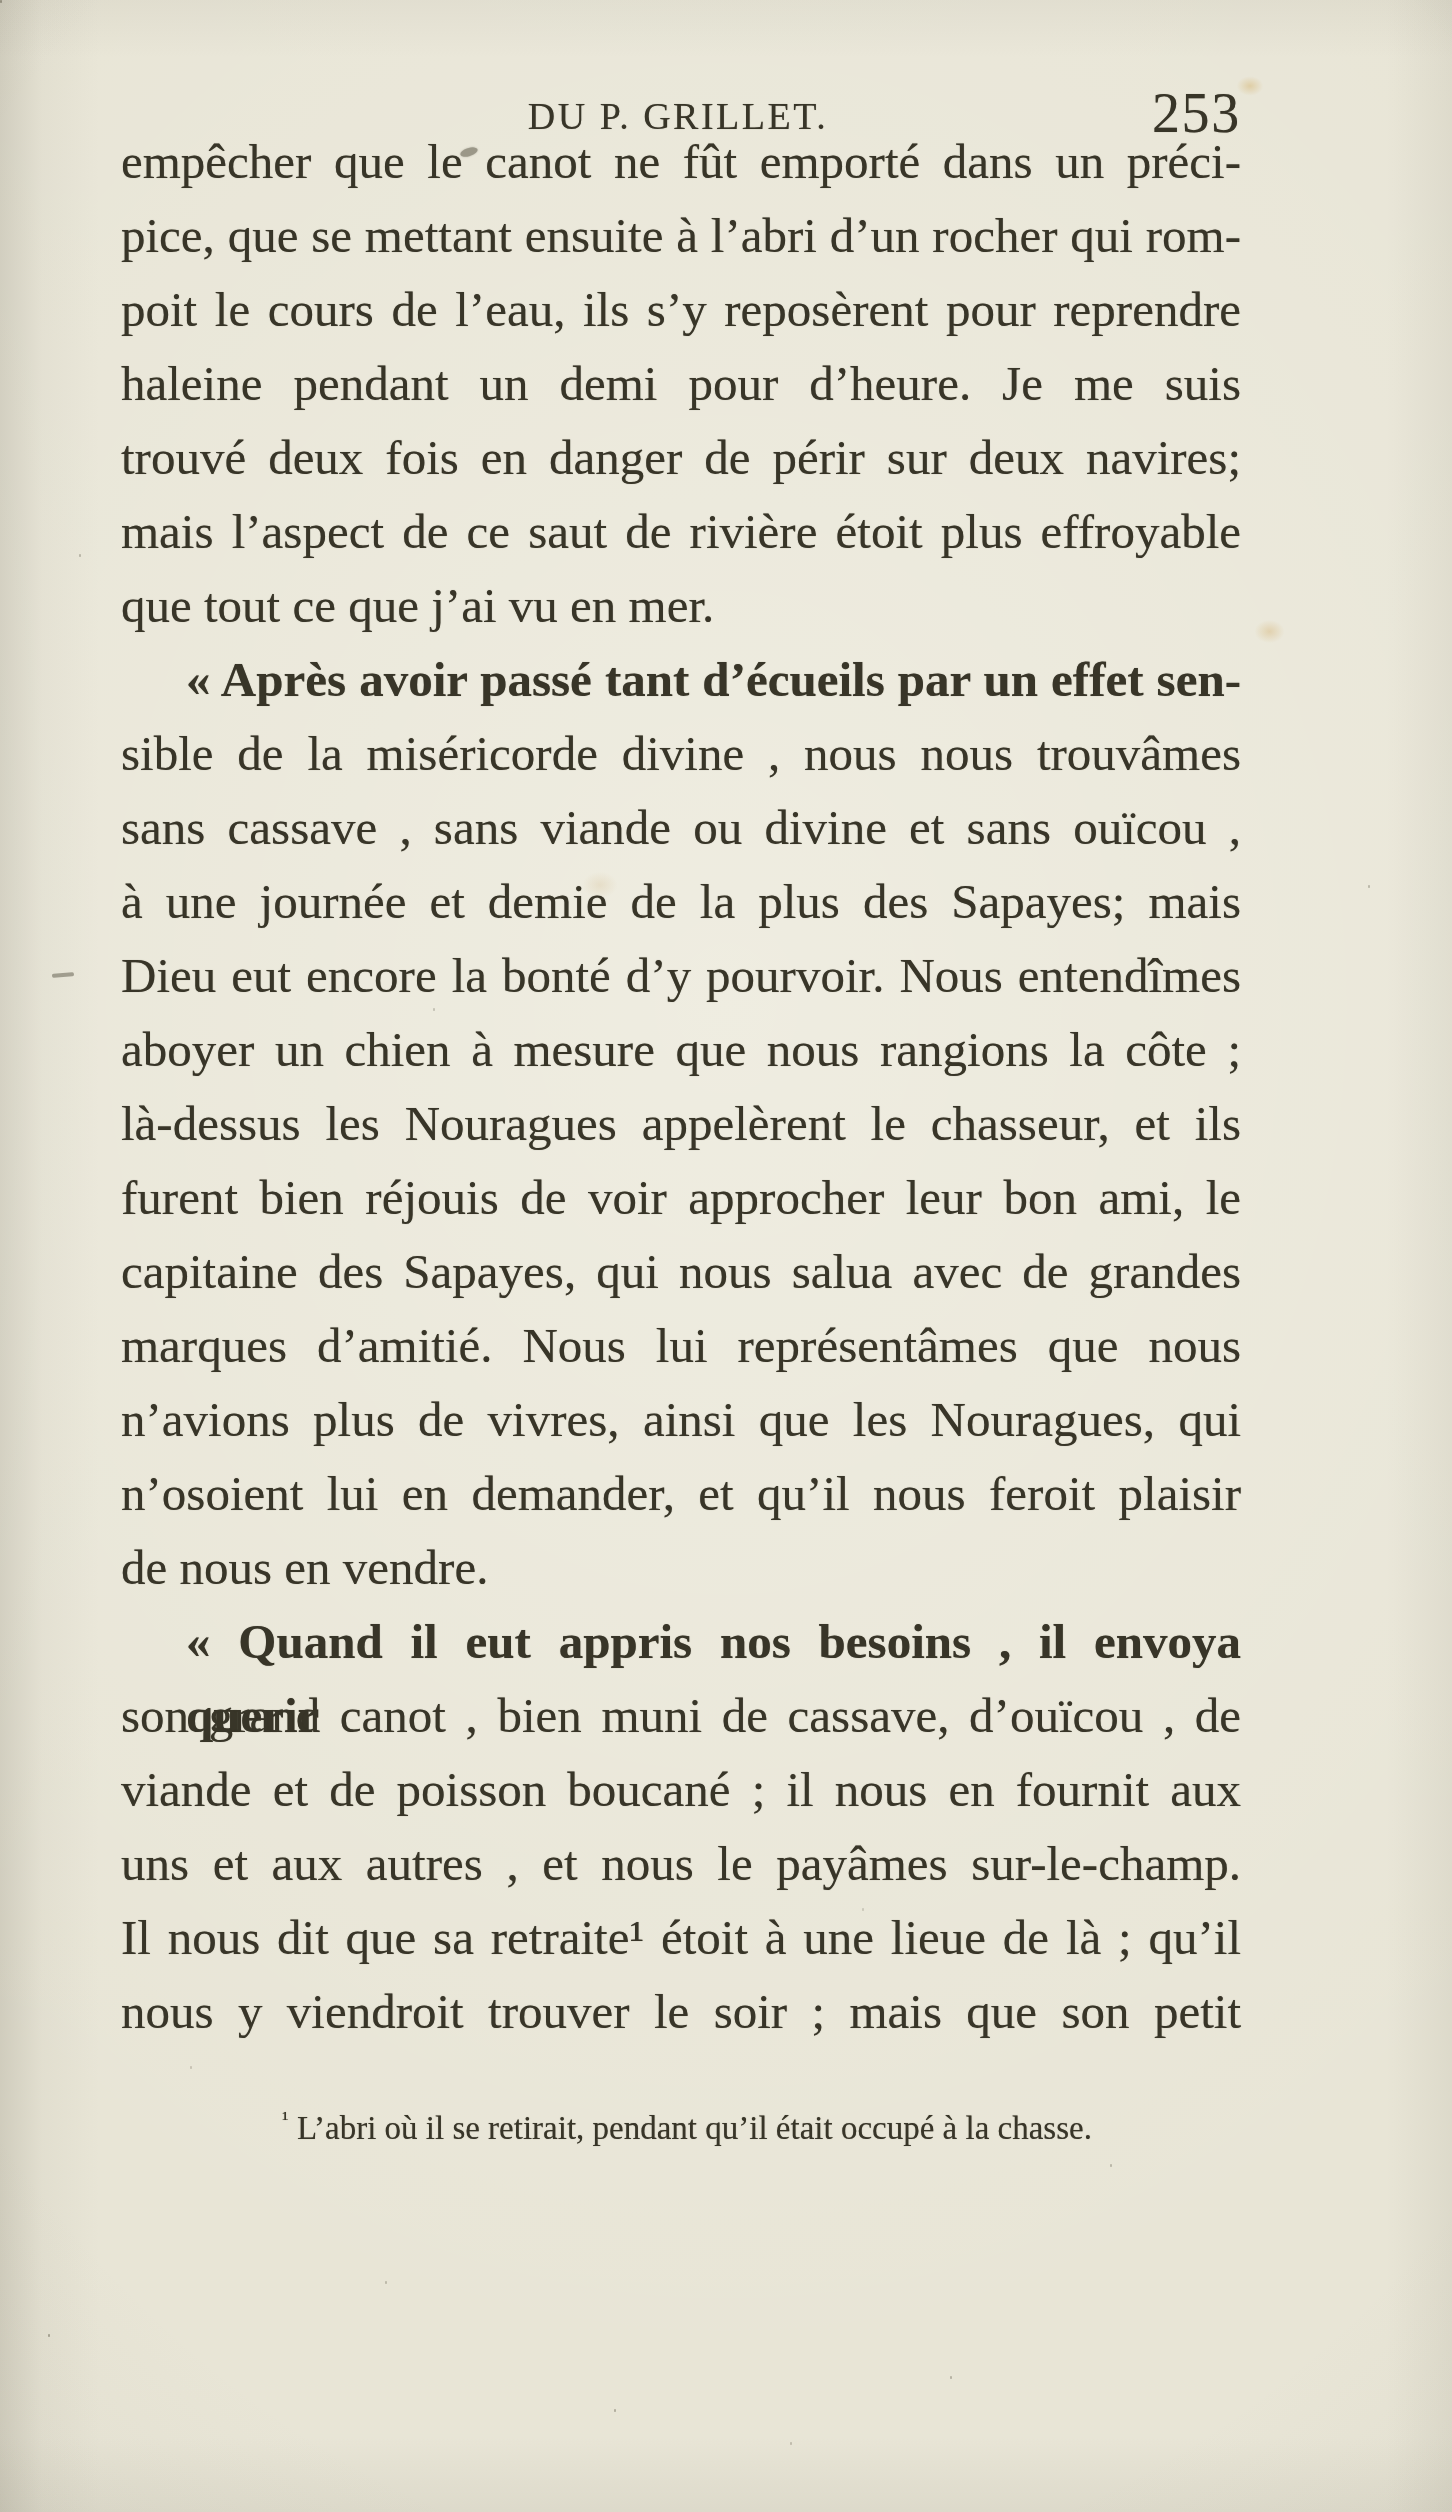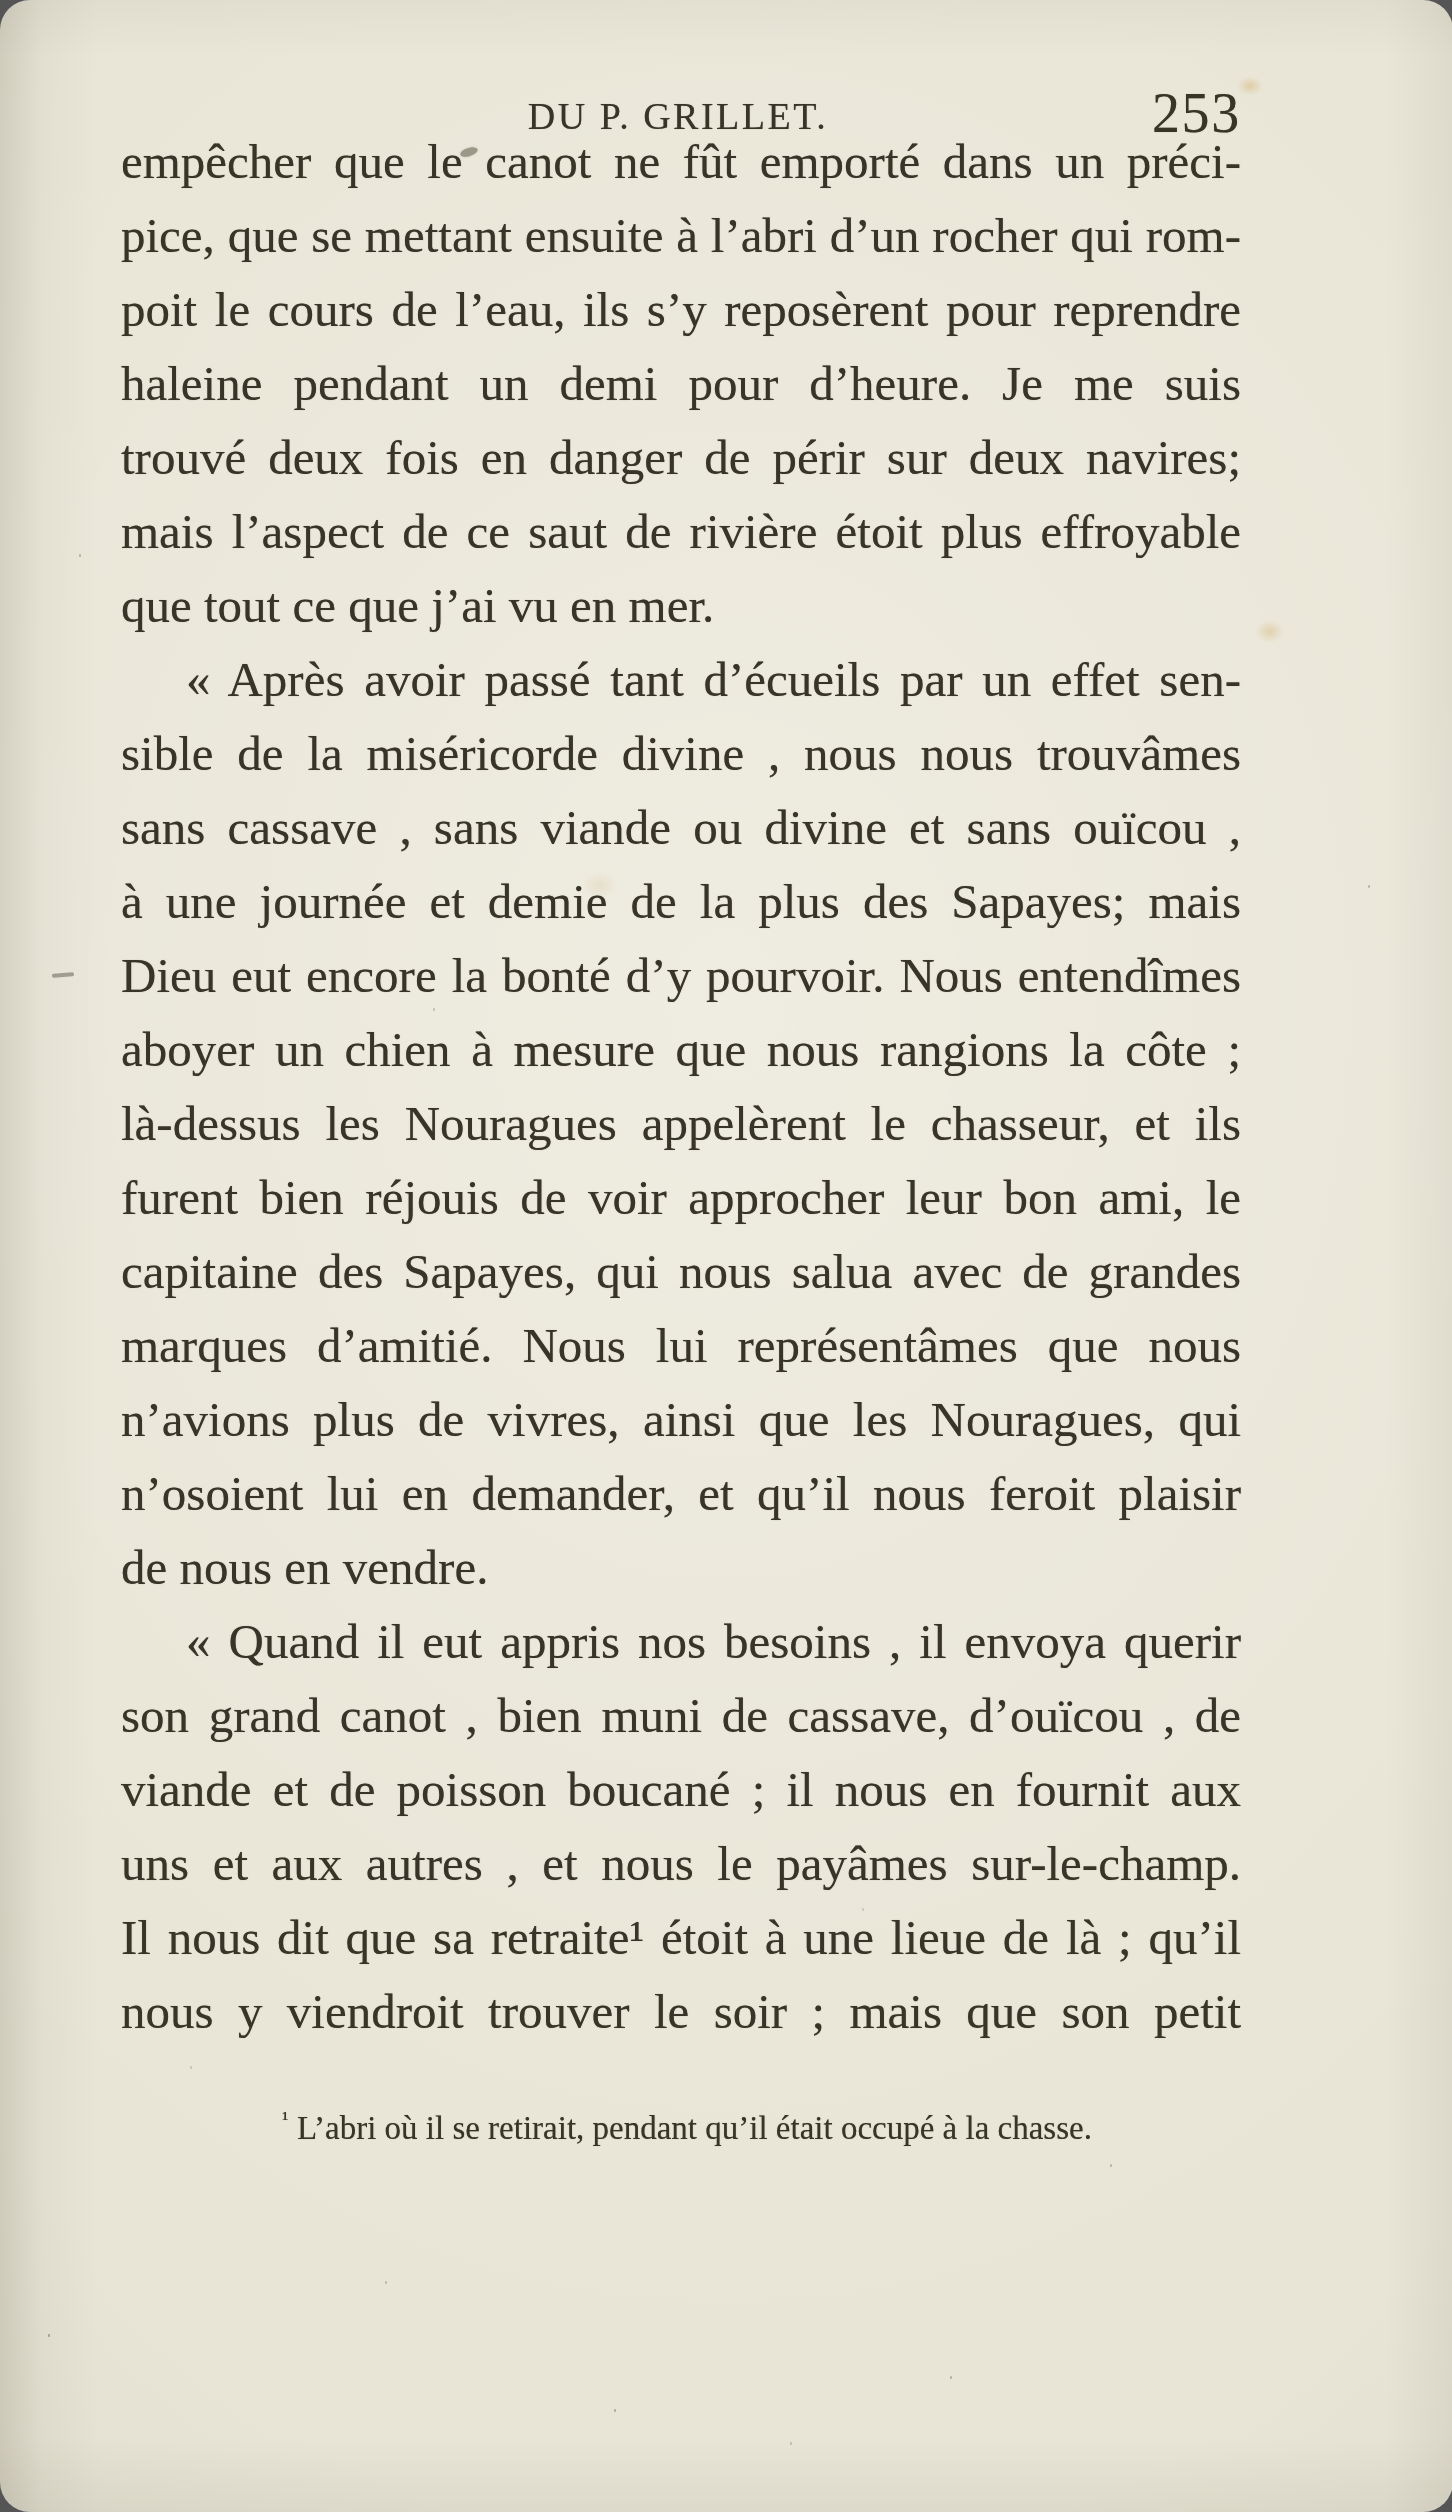--- a/index.html
+++ b/index.html
@@ -11,21 +11,20 @@
     background-image:
       radial-gradient(140% 100% at 50% 40%, rgba(255,255,250,0.30) 0%, rgba(255,255,250,0) 55%),
       linear-gradient(90deg, rgba(122,117,100,0.22) 0px, rgba(122,117,100,0.06) 42px, rgba(122,117,100,0) 100px),
       linear-gradient(270deg, rgba(122,117,100,0.10) 0px, rgba(122,117,100,0) 67px),
       linear-gradient(0deg, rgba(122,117,100,0.10) 0px, rgba(122,117,100,0) 75px),
       linear-gradient(180deg, rgba(122,117,100,0.08) 0px, rgba(122,117,100,0) 58px),
       radial-gradient(120% 95% at 52% 45%, rgba(0,0,0,0) 60%, rgba(115,110,93,0.15) 100%);
     overflow:hidden;
     font-family:"Liberation Serif","DejaVu Serif",serif;
     color:#383528;
-    border-radius:30px;
   }
   
   .specks{
     position:absolute;left:0;top:0;width:1.7px;height:3.3px;border-radius:0.8px;
     background:rgba(80,75,58,0.45);
     box-shadow:
       79px 554px 0 rgba(80,75,58,0.30),
       433px 1008px 0 rgba(80,75,58,0.25),
       1368px 885px 0 rgba(80,75,58,0.30),
       48px 2334px 0 rgba(80,75,58,0.40),
@@ -71,21 +70,21 @@
     font-size:49px;
     text-shadow:0 0 0.8px rgba(56,53,40,0.55);
   }
   .line{
     height:74px;line-height:74px;
     text-align:justify;text-align-last:justify;
     white-space:nowrap;
     white-space:normal;
     overflow:visible;
   }
-  .line.indent{padding-left:65px;}
+  .line.indent{padding-left:65px;font-weight:bold;}
   .line.para-end{text-align-last:left;}
   .footnote{
     position:absolute;left:133px;top:2096px;width:1108px;
     font-size:33px;line-height:47px;
     text-shadow:0 0 0.8px rgba(56,53,40,0.55);
     text-align:center;
   }
   .fn-marker{
     font-size:21.7px;vertical-align:28%;margin-right:8.3px;
   }

